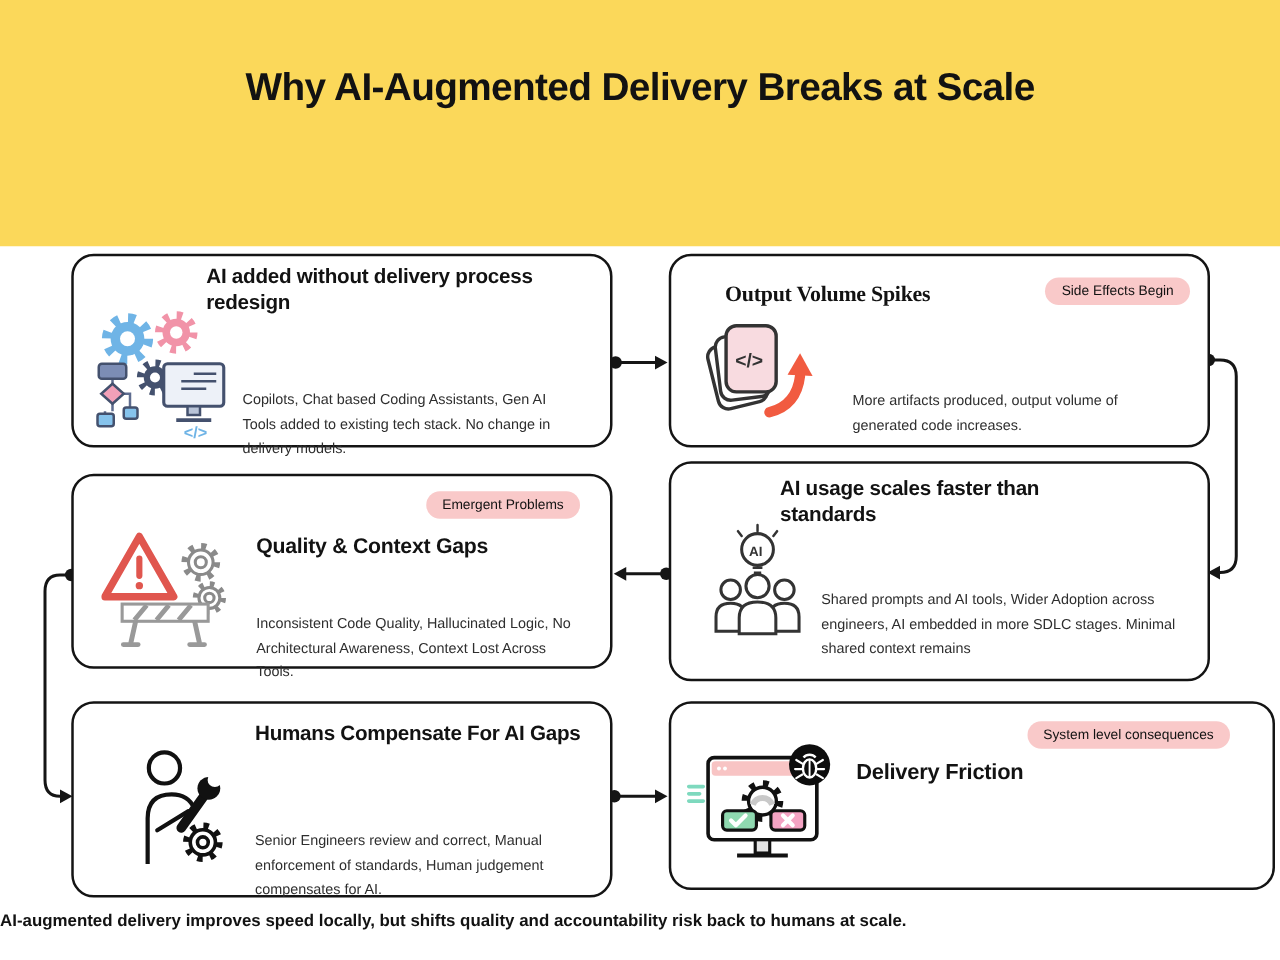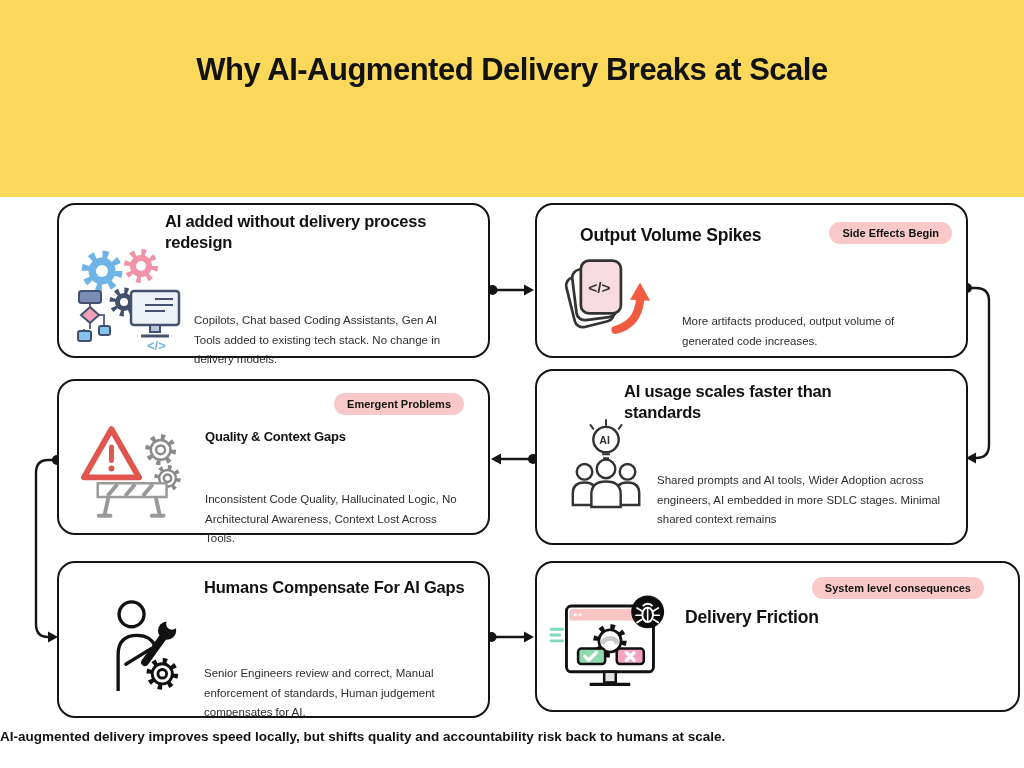--- a/index.html
+++ b/index.html
@@ -26,37 +26,37 @@
   .b2 { left:535px; top:203px; width:433px; height:155px; }
   .b3 { left:57px;  top:379px; width:433px; height:156px;padding-left:40px; }
   .b4 { left:535px; top:369px; width:433px; height:176px; }
   .b5 { left:57px;  top:561px; width:433px; height:157px; }
   .b6 { left:535px; top:561px; width:485px; height:151px; }
   .box-title {
     position:absolute; font-weight:bold; color:var(--ink,#121212);
     font-size:16.5px; line-height:21px; letter-spacing:-0.2px;
   }
   .t1 { left:106px; top:6px;  width:265px; }
-  .t2 { left:43px;  top:20px; font-size:17.5px; }
-  .t3 { left:146px; top:45px; font-size:13px; }
+  .t2 { left:43px;  top:20px; font-size:17.5px;font-family:Liberation Serif, serif; }
+  .t3 { left:146px; top:45px; font-size:17px; }
   .t4 { left:87px;  top:10px; width:272px; }
   .t5 { left:145px; top:14px; width:265px; }
   .t6 { left:148px; top:44px; font-size:17.5px; }
   .box-body {
     position:absolute; font-size:11.5px; line-height:19.5px; color:var(--body-text,#2e2e2e);margin-top:26px;
   }
   .d1 { left:135px; top:80px; width:270px; }
   .d2 { left:145px; top:81px; width:255px; }
   .d3 { left:146px; top:83px; width:258px; }
   .d4 { left:120px; top:74px; width:302px; }
   .d5 { left:145px; top:75px; width:248px; }
   .d6 { left:145px; top:80px; width:240px; }
   .badge {
     position:absolute; background:var(--badge-bg,#F9C9C9); color:var(--ink,#121212);
-    font-size:11px; font-weight:bold; padding:5px 13px; border-radius:14px; white-space:nowrap;
+    font-size:11px; font-weight:normal; padding:5px 13px; border-radius:14px; white-space:nowrap;
   }
   .g2 { top:17px; right:14px; }
   .g3 { top:12px; right:24px; }
   .g6 { top:14px; right:34px; }
   .ic { position:absolute; }
   .i1 { left:12px; top:40px; width:112px; height:110px; }
   .i2 { left:22px; top:42px; width:102px; height:102px; }
   .i3 { left:22px; top:36px; width:116px; height:104px; }
   .i4 { left:28px; top:46px; width:84px;  height:94px;  }
   .i5 { left:38px; top:32px; width:96px;  height:102px; }

